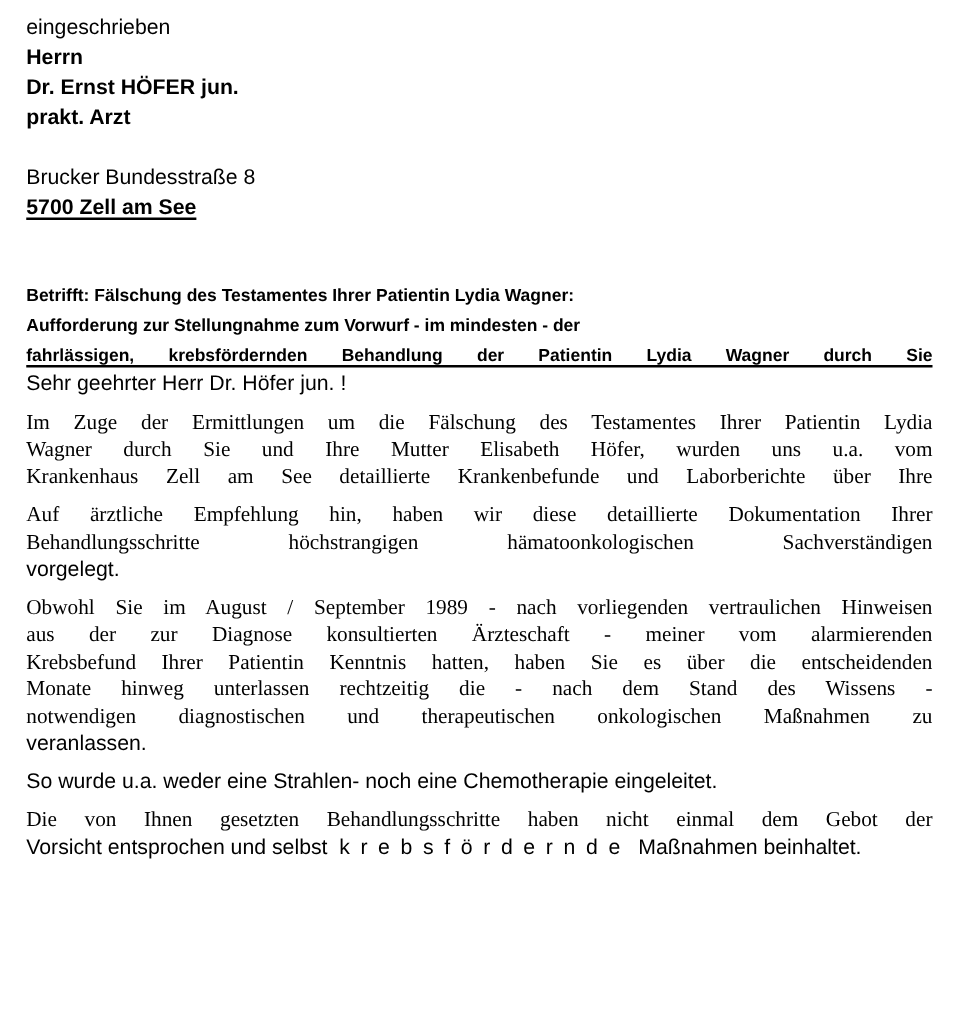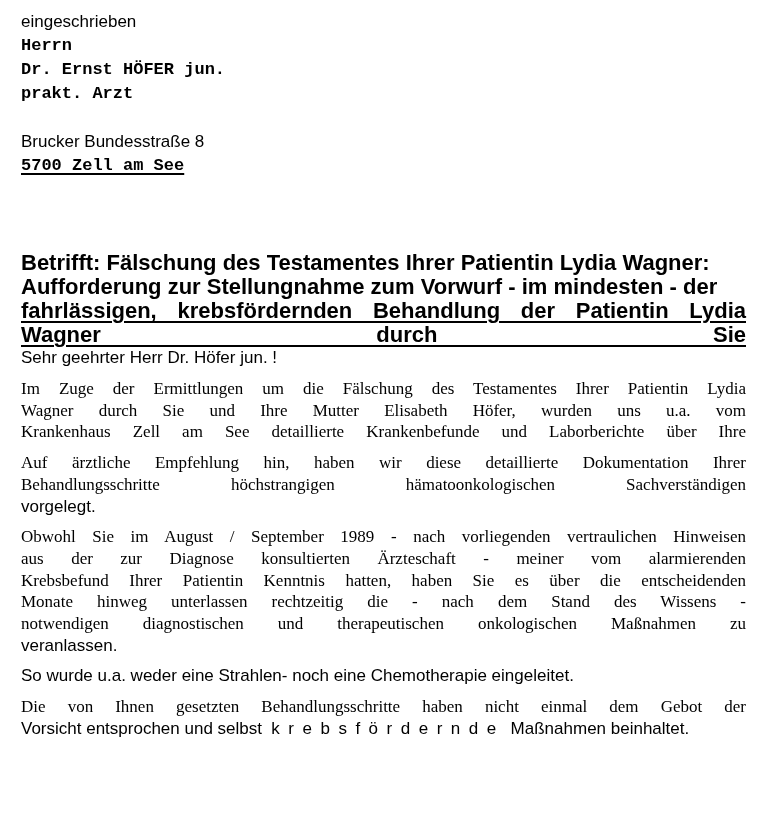--- a/index.html
+++ b/index.html
@@ -21,32 +21,32 @@
     height: 820px;
     padding: 10px 22px 0 21px;
     background: #ffffff;
   }
   
   .addr-line {
     font-size: 17px;
     line-height: 24px;
     white-space: pre;
   }
-  .bold { font-weight: bold; font-family: Liberation Mono, monospace; }
+  .bold { font-weight: bold; }
   .underline {
     text-decoration: underline;
     text-decoration-thickness: 2px;
     text-underline-offset: 3px;
   }
   .addr-gap { margin-top: 24px; }
   
   .subject-block {
-    margin-top: 73px;
+    margin-top: 46px;
     font-weight: bold;
-    font-size: 22px;
+    font-size: 14px;
     line-height: 24px;
   }
   .subject-line { }
   .stretch {
     text-align: justify;
     text-align-last: justify;
   }
   
   .salutation {
     font-size: 17px;

